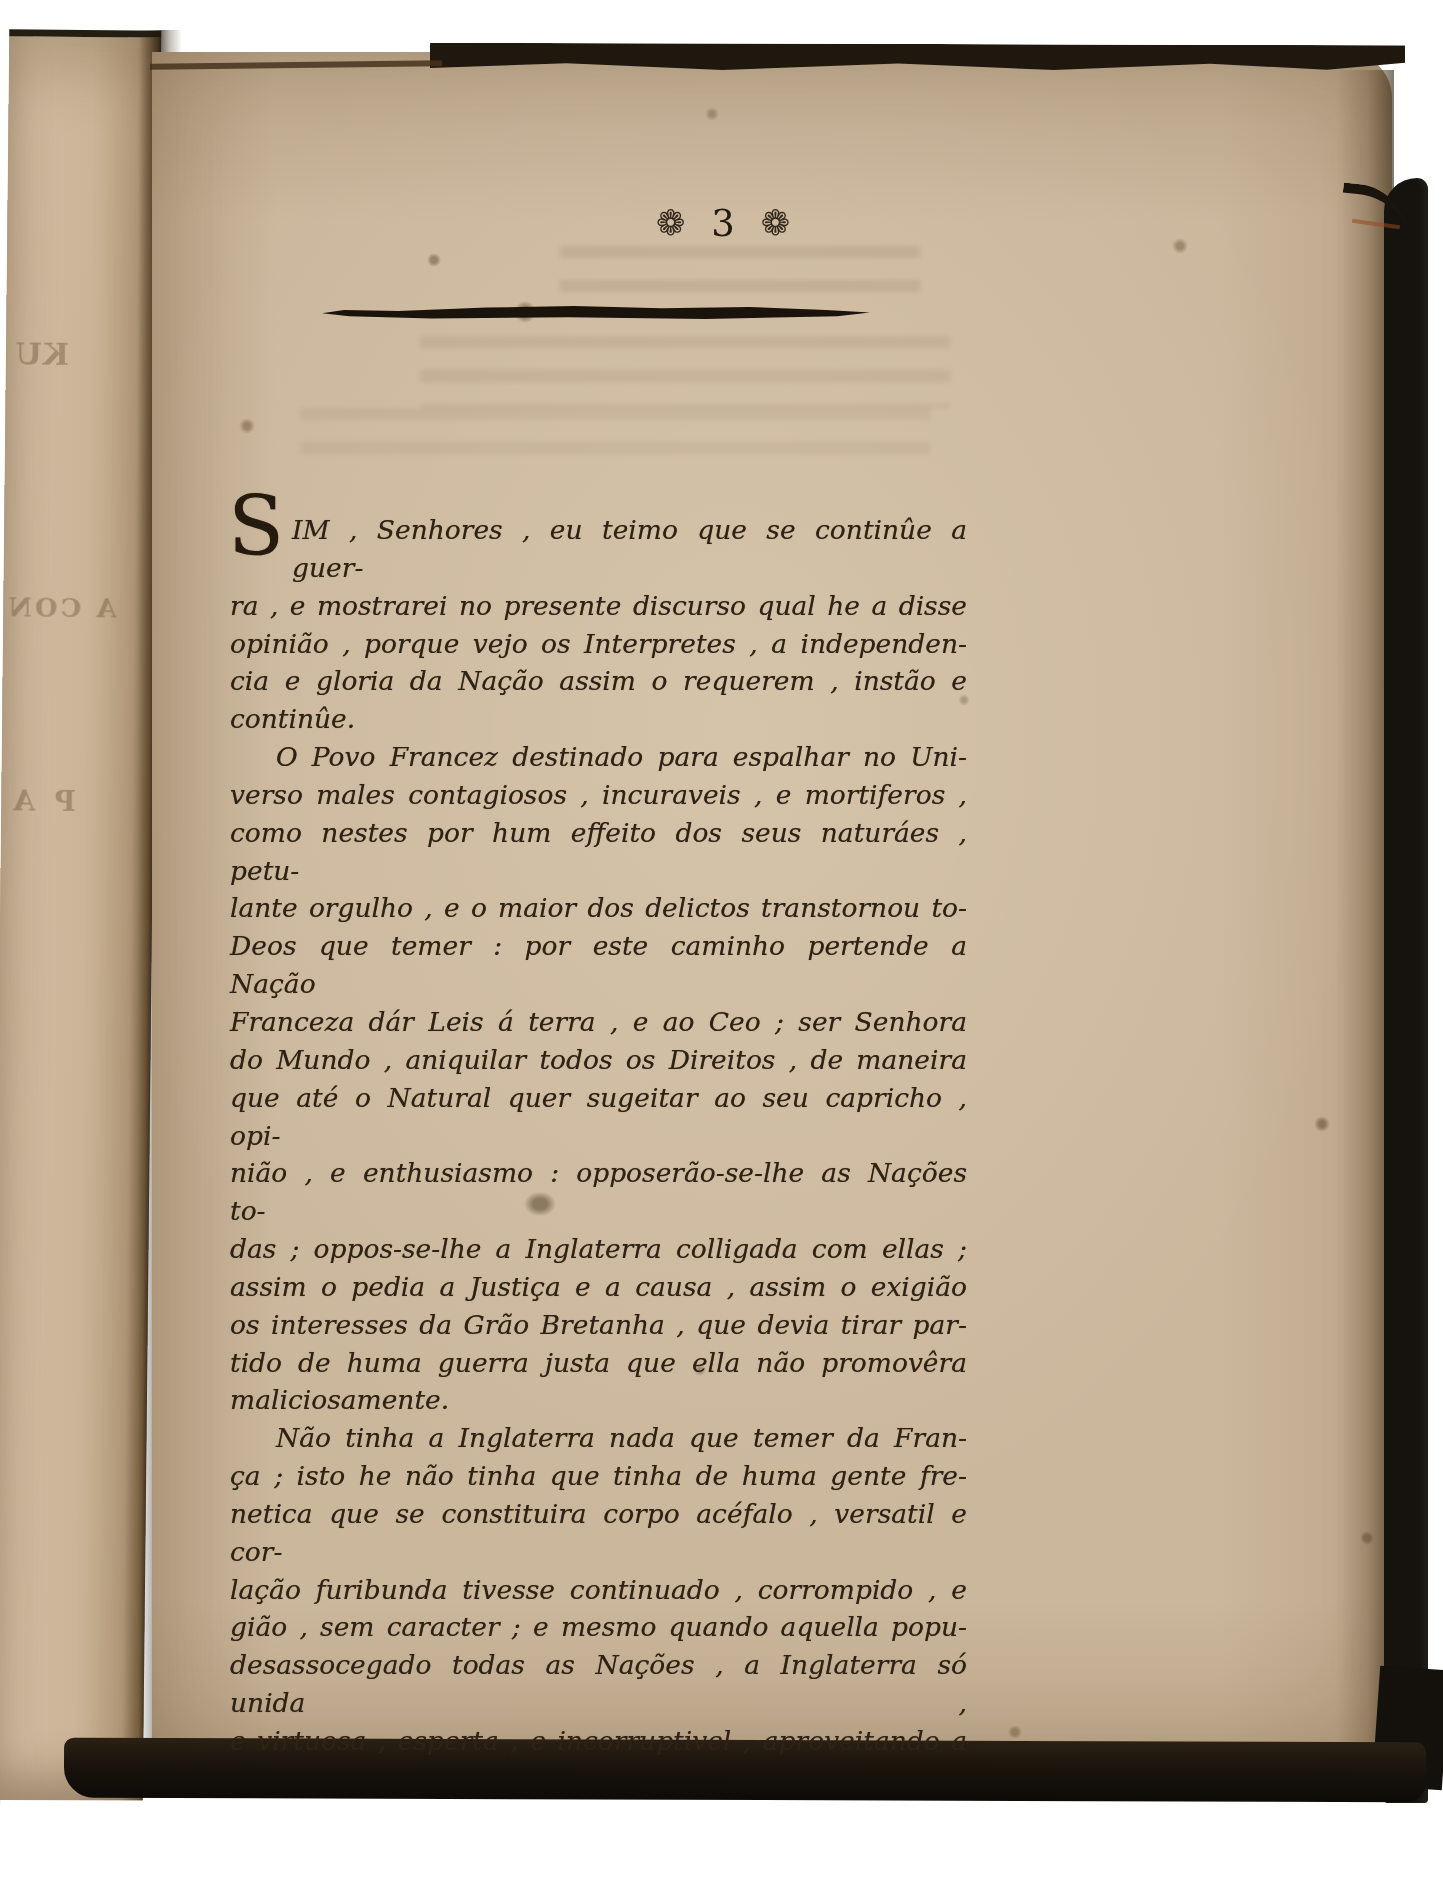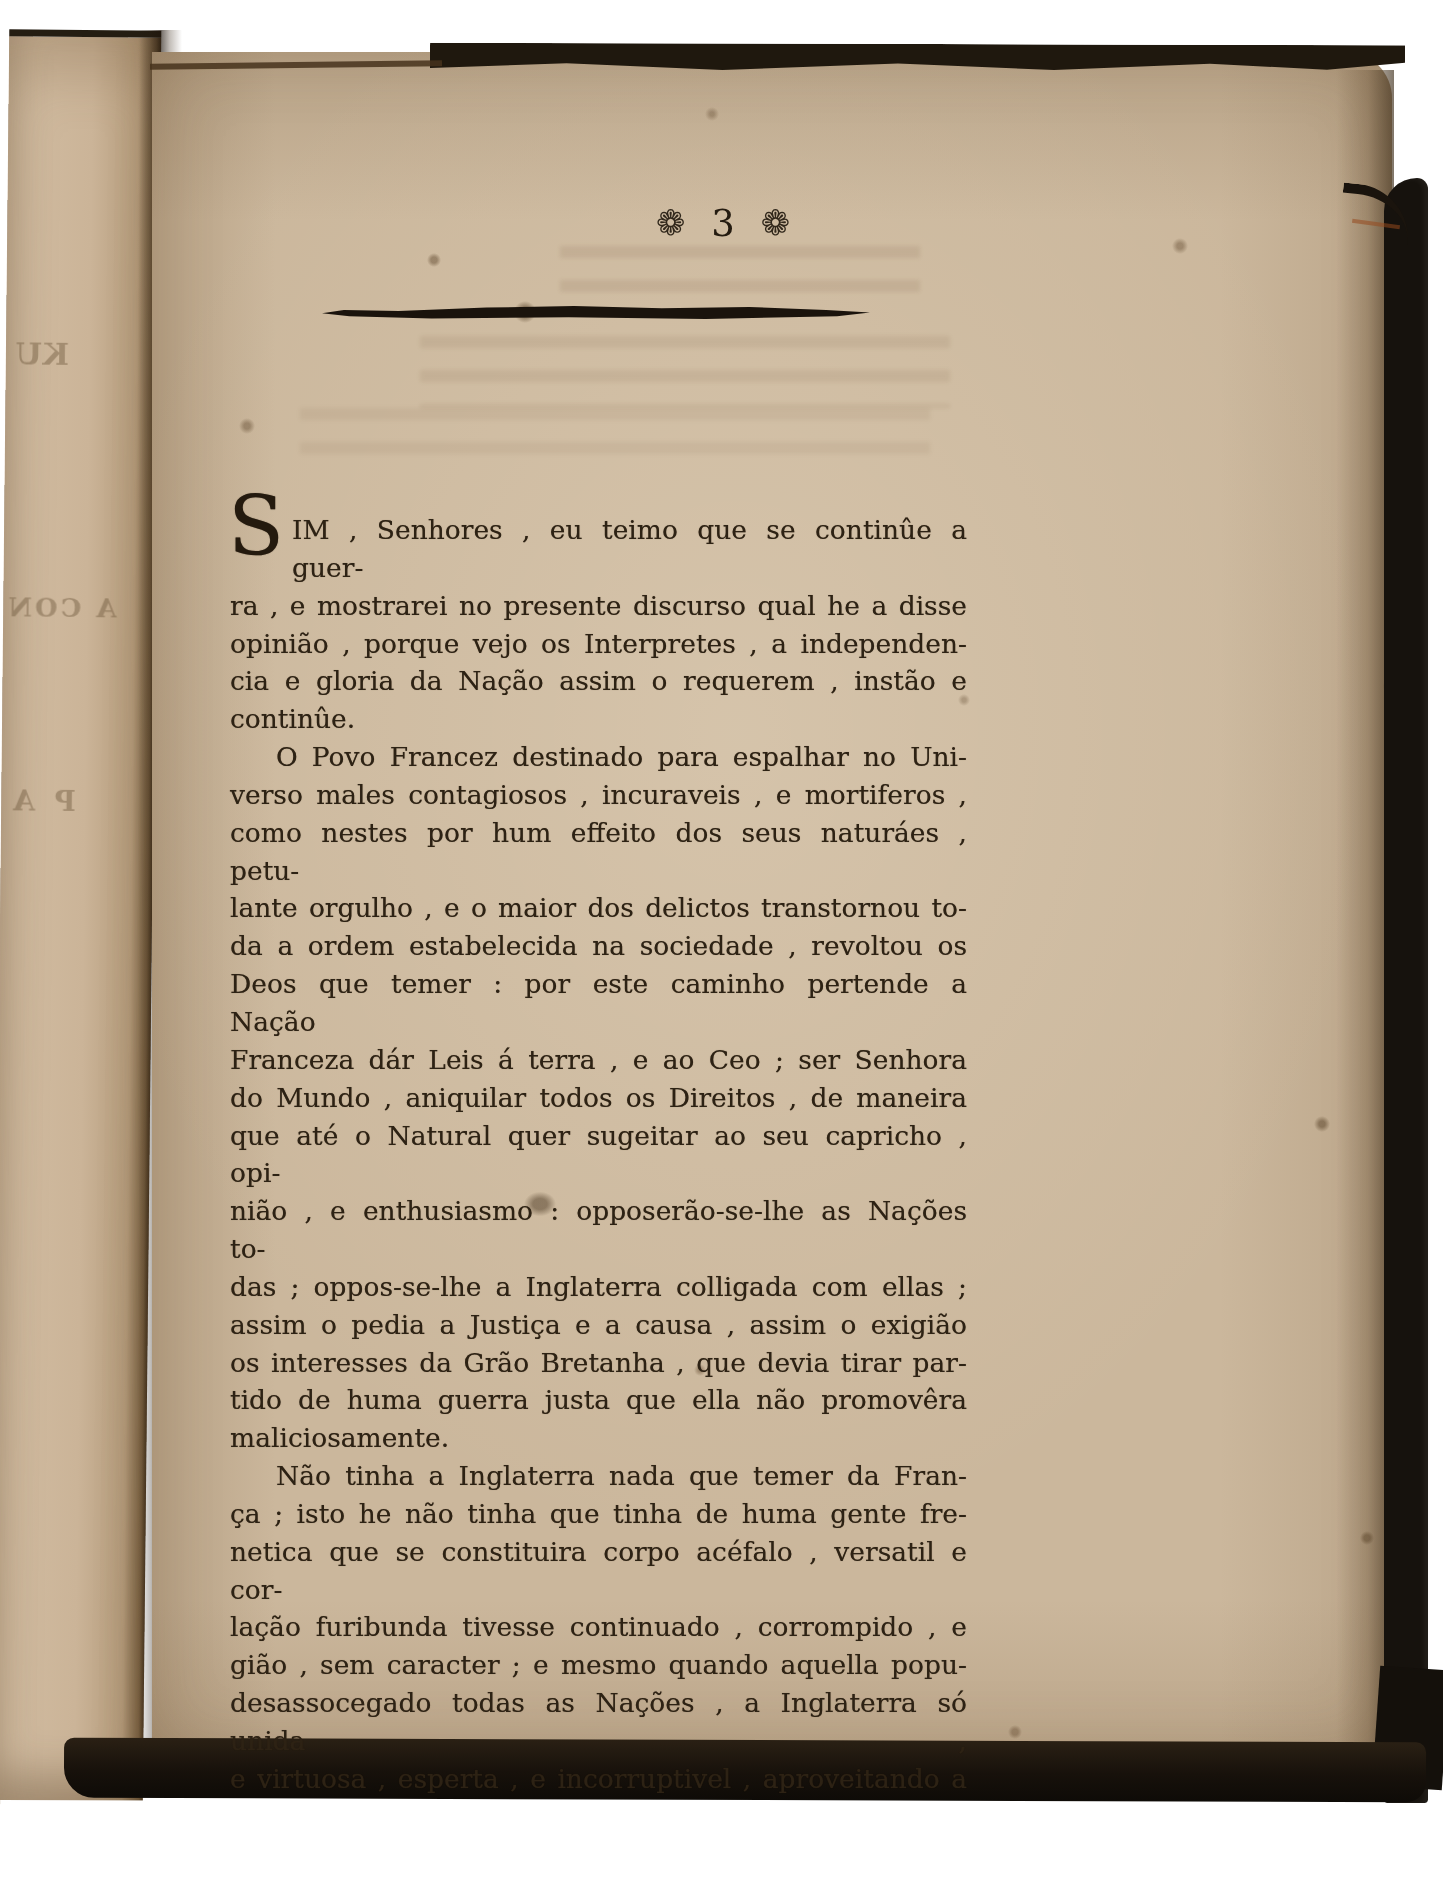--- a/index.html
+++ b/index.html
@@ -84,21 +84,21 @@
   .show-through{position:absolute;filter:blur(2.2px);opacity:.75;
     background:repeating-linear-gradient(180deg, rgba(112,86,58,.17) 0 12px, transparent 12px 34px);}
   .st-a{left:560px;top:246px;width:360px;height:54px;}
   .st-b{left:420px;top:336px;width:530px;height:72px;opacity:.65;}
   .st-c{left:300px;top:408px;width:630px;height:64px;opacity:.5;}
 
   
   .text-block{position:absolute;left:230px;top:511px;width:737px;color:#2d2214;
     font-size:26.5px;line-height:37.85px;word-spacing:2.5px;
     text-shadow:0 0 .7px rgba(55,38,20,.55);}
-  .line{text-align:justify;text-align-last:justify;white-space:normal;}
+  .line{text-align:justify;text-align-last:justify;white-space:normal;font-style:italic;}
   .line.no-just{text-align-last:left;}
   .line.first{text-indent:46px;}
   .line.dropcap-line{padding-left:62px;}
   .drop-cap{position:absolute;left:228px;top:486px;font-size:82px;line-height:1;color:#241a0e;
     text-shadow:0 0 1px rgba(40,28,14,.6);}
 </style>
 </head>
 <body>
 
 <div class="stage">
@@ -142,21 +142,20 @@
         <div class="line">ra , e mostrarei no presente discurso qual he a disse</div>
         <div class="line">opinião , porque vejo os Interpretes , a independen-</div>
         <div class="line">cia e gloria da Nação assim o requerem , instão e</div>
         <div class="line no-just">continûe.</div>
       </div>
       <div class="para">
         <div class="line first">O Povo Francez destinado para espalhar no Uni-</div>
         <div class="line">verso males contagiosos , incuraveis , e mortiferos ,</div>
         <div class="line">como nestes por hum effeito dos seus naturáes , petu-</div>
         <div class="line">lante orgulho , e o maior dos delictos transtornou to-</div>
-        <div class="line">da a ordem estabelecida na sociedade , revoltou os</div>
         <div class="line">Deos que temer : por este caminho pertende a Nação</div>
         <div class="line">Franceza dár Leis á terra , e ao Ceo ; ser Senhora</div>
         <div class="line">do Mundo , aniquilar todos os Direitos , de maneira</div>
         <div class="line">que até o Natural quer sugeitar ao seu capricho , opi-</div>
         <div class="line">nião , e enthusiasmo : opposerão-se-lhe as Nações to-</div>
         <div class="line">das ; oppos-se-lhe a Inglaterra colligada com ellas ;</div>
         <div class="line">assim o pedia a Justiça e a causa , assim o exigião</div>
         <div class="line">os interesses da Grão Bretanha , que devia tirar par-</div>
         <div class="line">tido de huma guerra justa que ella não promovêra</div>
         <div class="line no-just">maliciosamente.</div>

